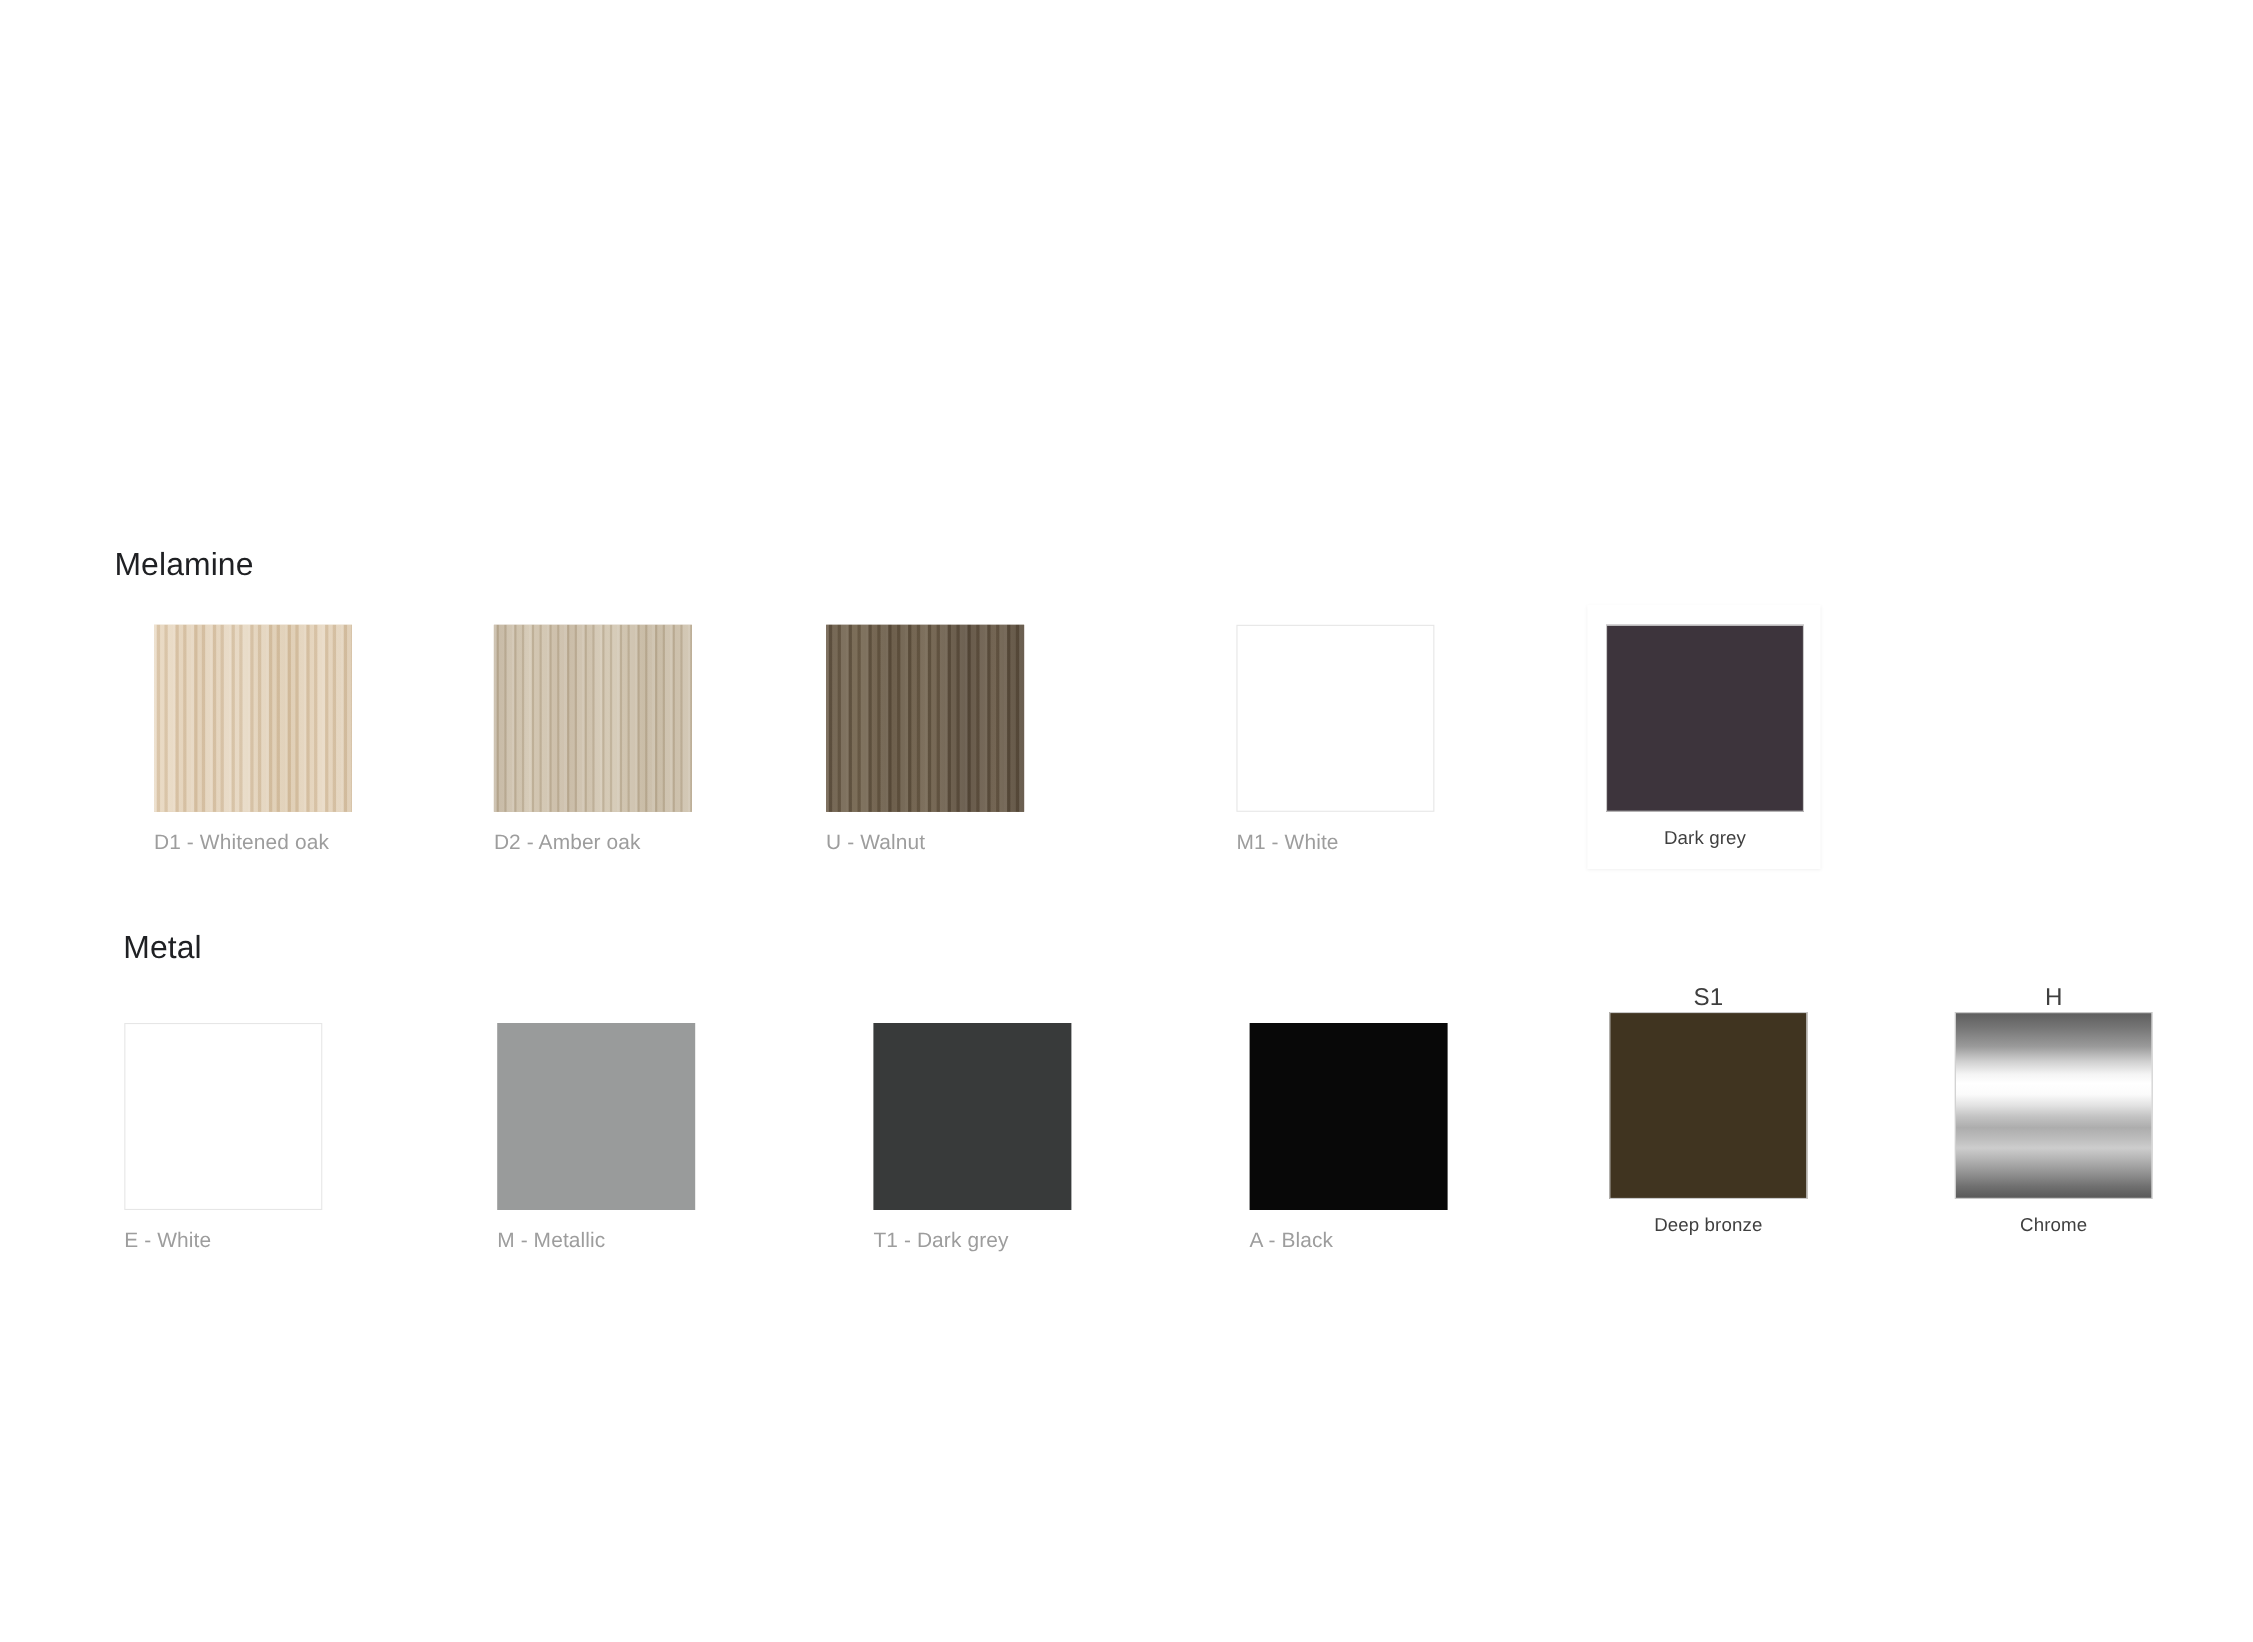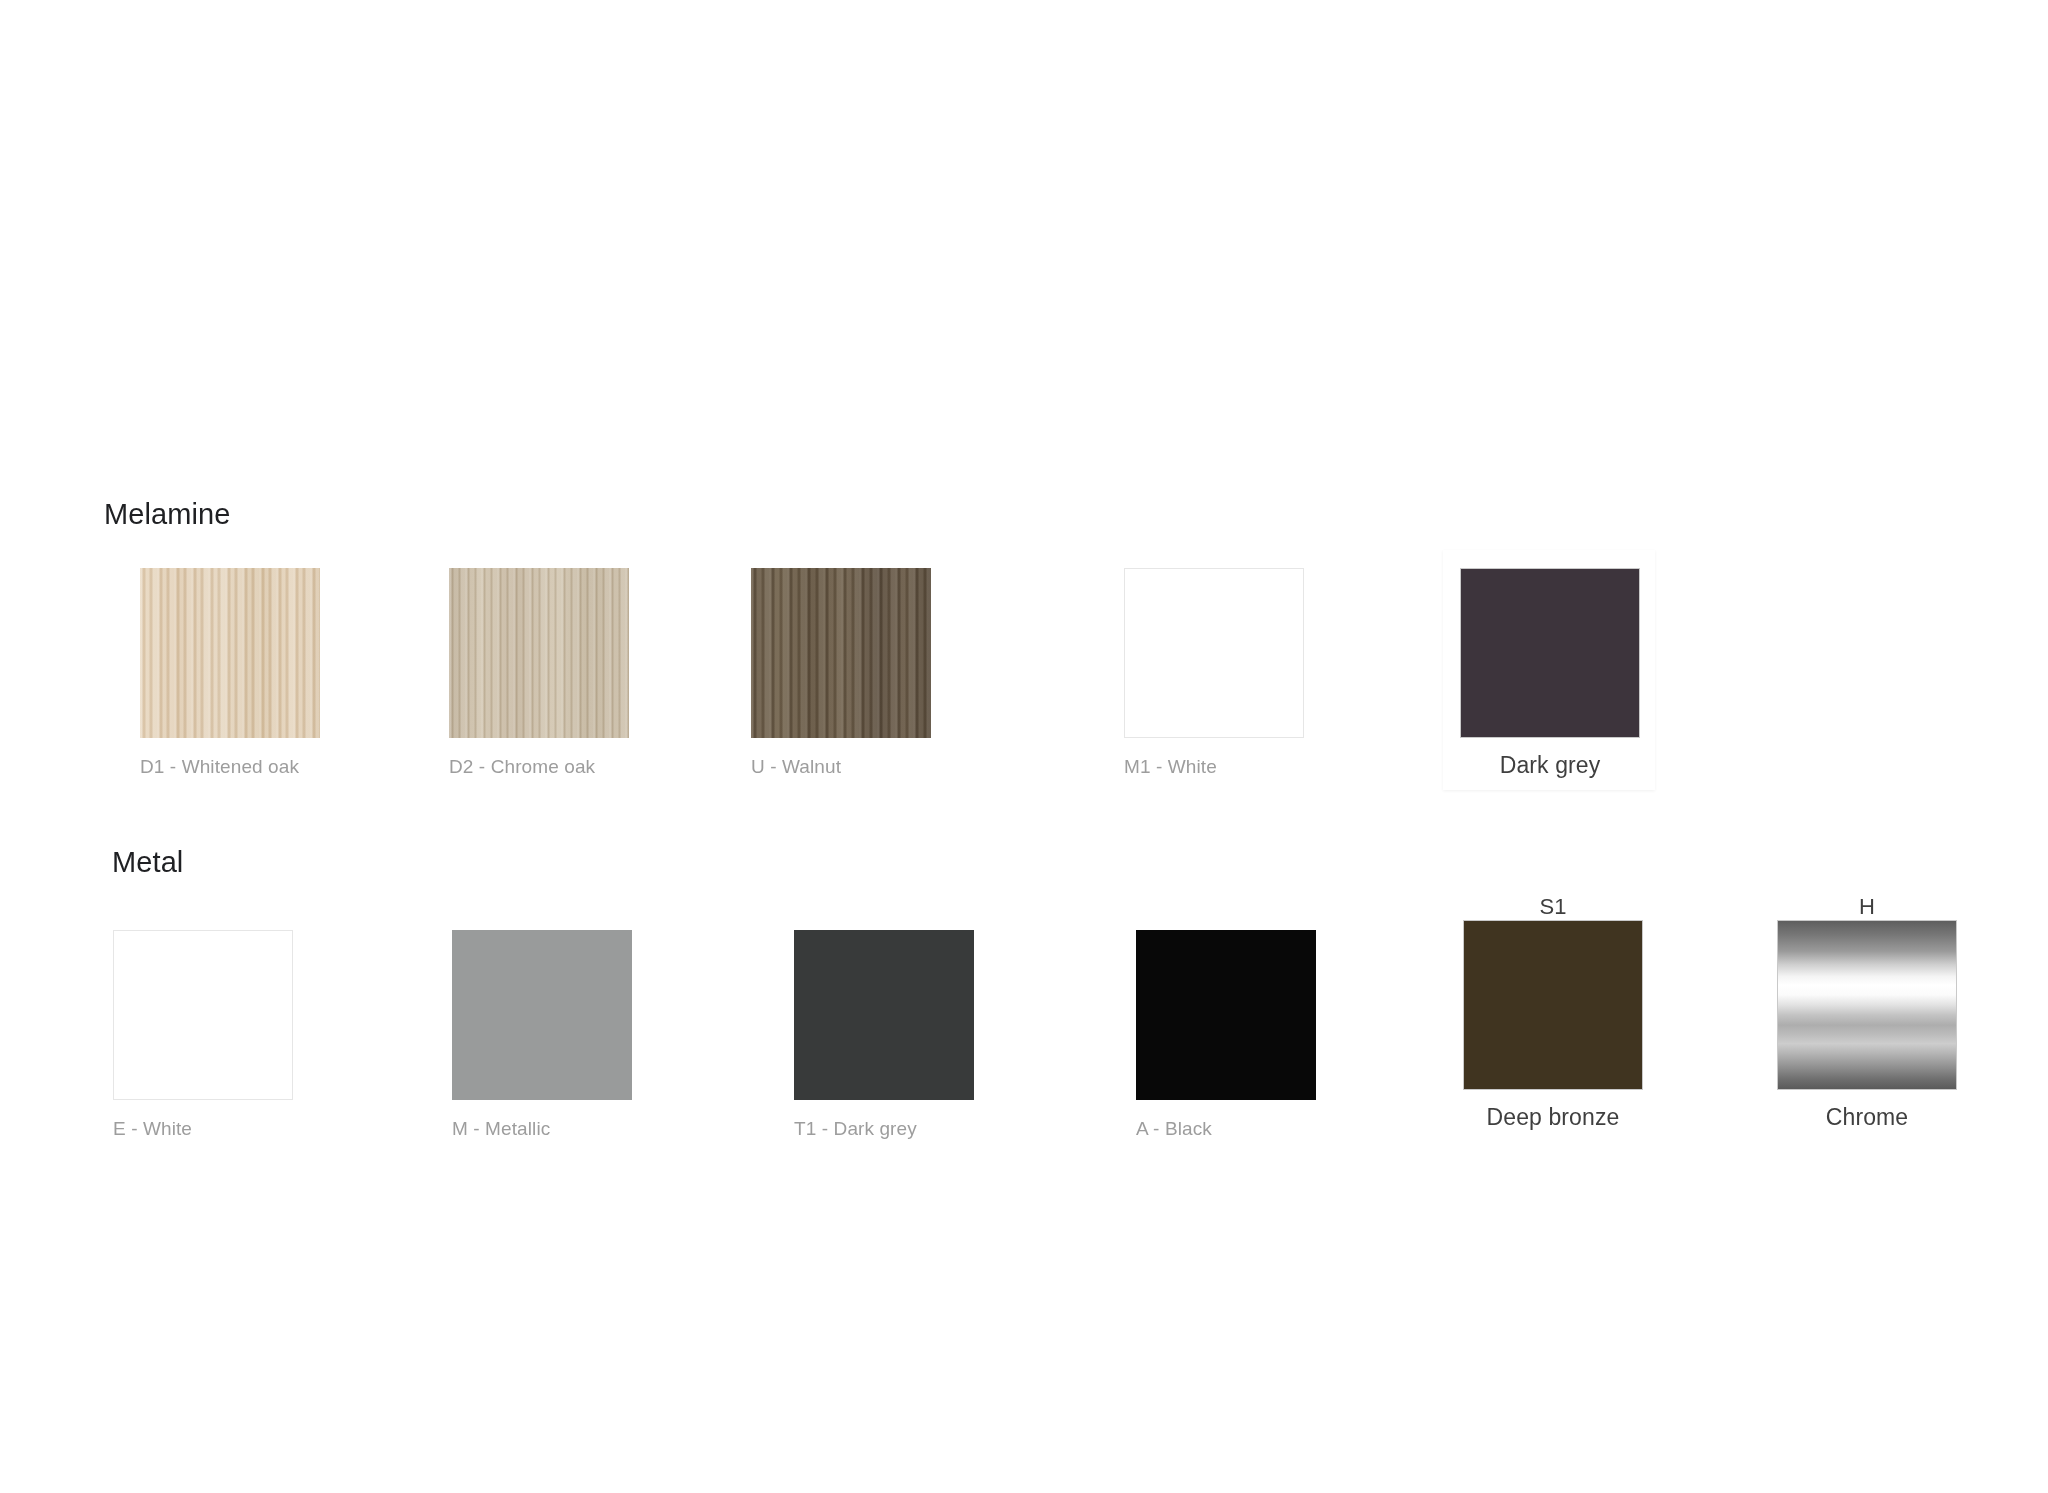--- a/index.html
+++ b/index.html
@@ -51,21 +51,21 @@
   .caption{
     display:block;
     margin-top:18px;
     font-size:19px;
     color:#9d9d9d;
     letter-spacing:.1px;
     white-space:nowrap;
   }
   .caption.dark{
     color:#3f3f3f;
-    font-size:23px;
+    font-size:17px;
     text-align:center;
     margin-top:14px;
   }
   .toplabel{
     display:block;
     font-size:22px;
     color:#3f3f3f;
     text-align:center;
     margin-bottom:0;
     white-space:nowrap;
@@ -153,21 +153,21 @@
       <span class="chip">
         <span class="grain tex-whitened-oak"></span>
       </span>
       <span class="caption">D1 - Whitened oak</span>
     </div>
 
     <div class="cell" style="left:449px;">
       <span class="chip">
         <span class="grain tex-amber-oak"></span>
       </span>
-      <span class="caption">D2 - Chrome oak</span>
+      <span class="caption">D2 - Amber oak</span>
     </div>
 
     <div class="cell" style="left:751px;">
       <span class="chip">
         <span class="grain tex-walnut"></span>
       </span>
       <span class="caption">U - Walnut</span>
     </div>
 
     <div class="cell" style="left:1124px;">

